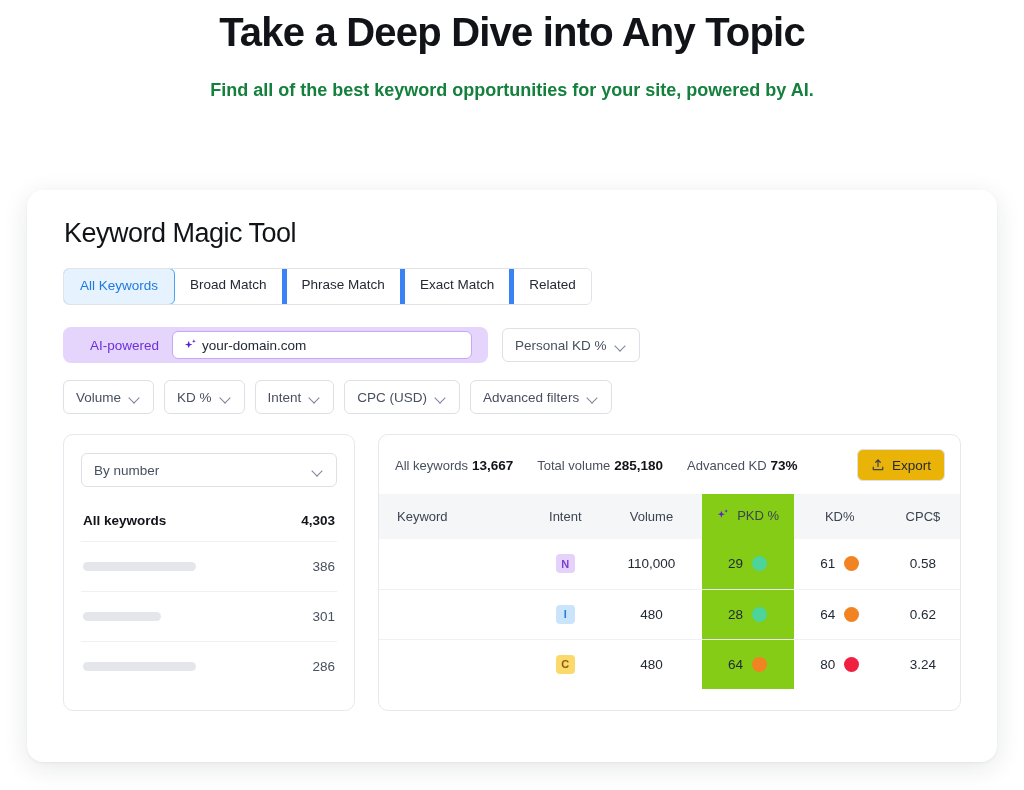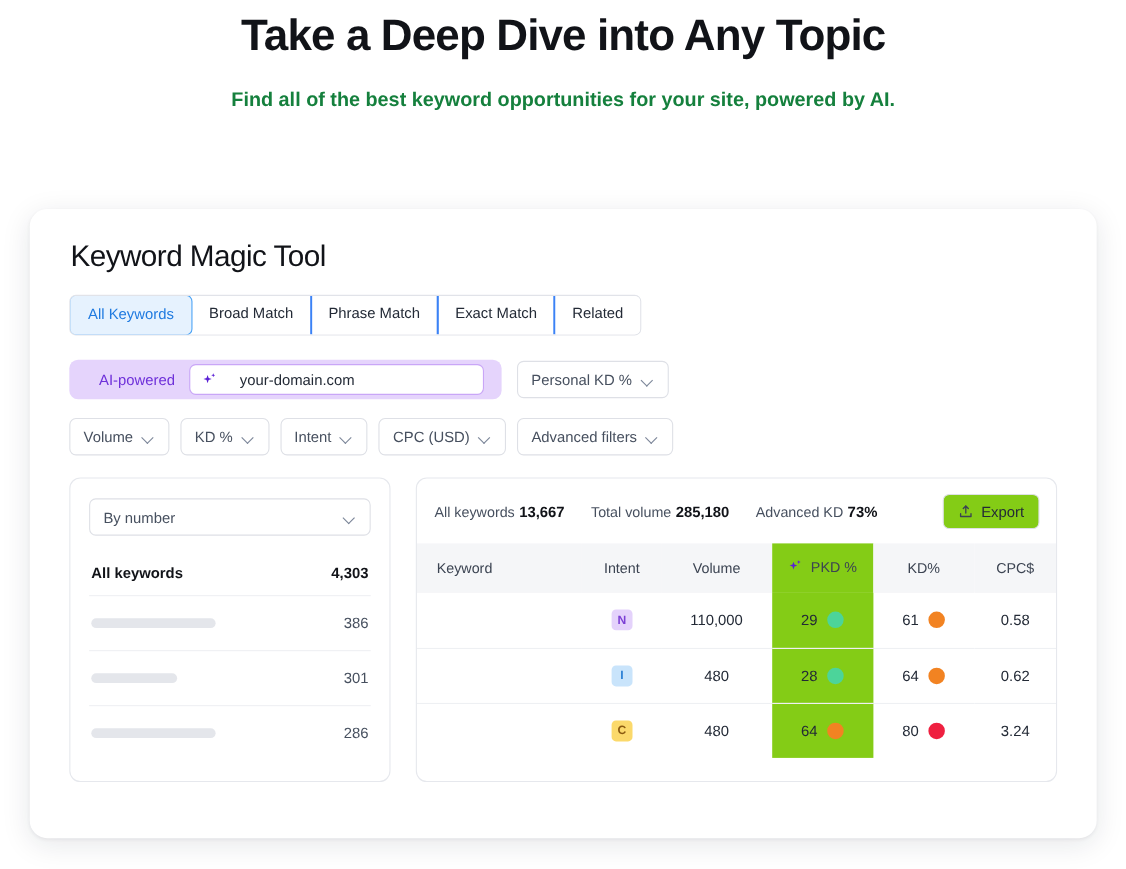--- a/index.html
+++ b/index.html
@@ -56,21 +56,21 @@
     border: 1px solid #e1e3e9;
     border-radius: 6px;
     width: fit-content;
     overflow: hidden;
     background: #fff;
   }
   .tab {
     font-size: 13.5px;
     color: #232a36;
     padding: 8px 15px 9px;
-    border-right: 2px solid #3b82f6;
+    border-right: 5px solid #3b82f6;
     background: #fff;
     white-space: nowrap;
     line-height: 16px;
   }
   .tab:last-child { border-right: none; }
   .tab.active {
     background: #e6f2fe;
     color: #1f7ae0;
     border: 1px solid #4ca3f5;
     border-radius: 6px;
@@ -92,28 +92,28 @@
     height: 36px;
   }
   .ai-label {
     font-size: 13.5px;
     color: #6e30d9;
     font-weight: 400;
     padding: 0 13px 0 11px;
     white-space: nowrap;
   }
   .search-input {
-    width: 268px;
+    width: 300px;
     height: 28px;
     background: #fff;
     border: 1px solid #c9a6f7;
     border-radius: 6px;
     display: flex;
     align-items: center;
-    gap: 20px;
+    gap: 4px;
     padding: 0 10px;
   }
   .search-text { font-size: 13.5px; color: #232a36; }
   .pill {
     height: 34px;
     border: 1px solid #dee0e6;
     border-radius: 6px;
     background: #fff;
     display: inline-flex;
     align-items: center;
@@ -193,21 +193,21 @@
     padding: 14px 15px 13px 16px;
     gap: 24px;
   }
   .stat { font-size: 13px; color: #47505f; white-space: nowrap; }
   .stat b { color: #111318; font-weight: 700; margin-left: 4px; font-size: 13.5px; }
   .export-btn {
     margin-left: auto;
     height: 32px;
     border: 1px solid #dee0e6;
     border-radius: 6px;
-    background: #84cc16;
+    background: #eab308;
     display: inline-flex;
     align-items: center;
     gap: 7px;
     padding: 0 13px;
     font-size: 13.5px;
     color: #232a36;
   }
 
   
   table { width: 100%; border-collapse: collapse; table-layout: fixed; }

